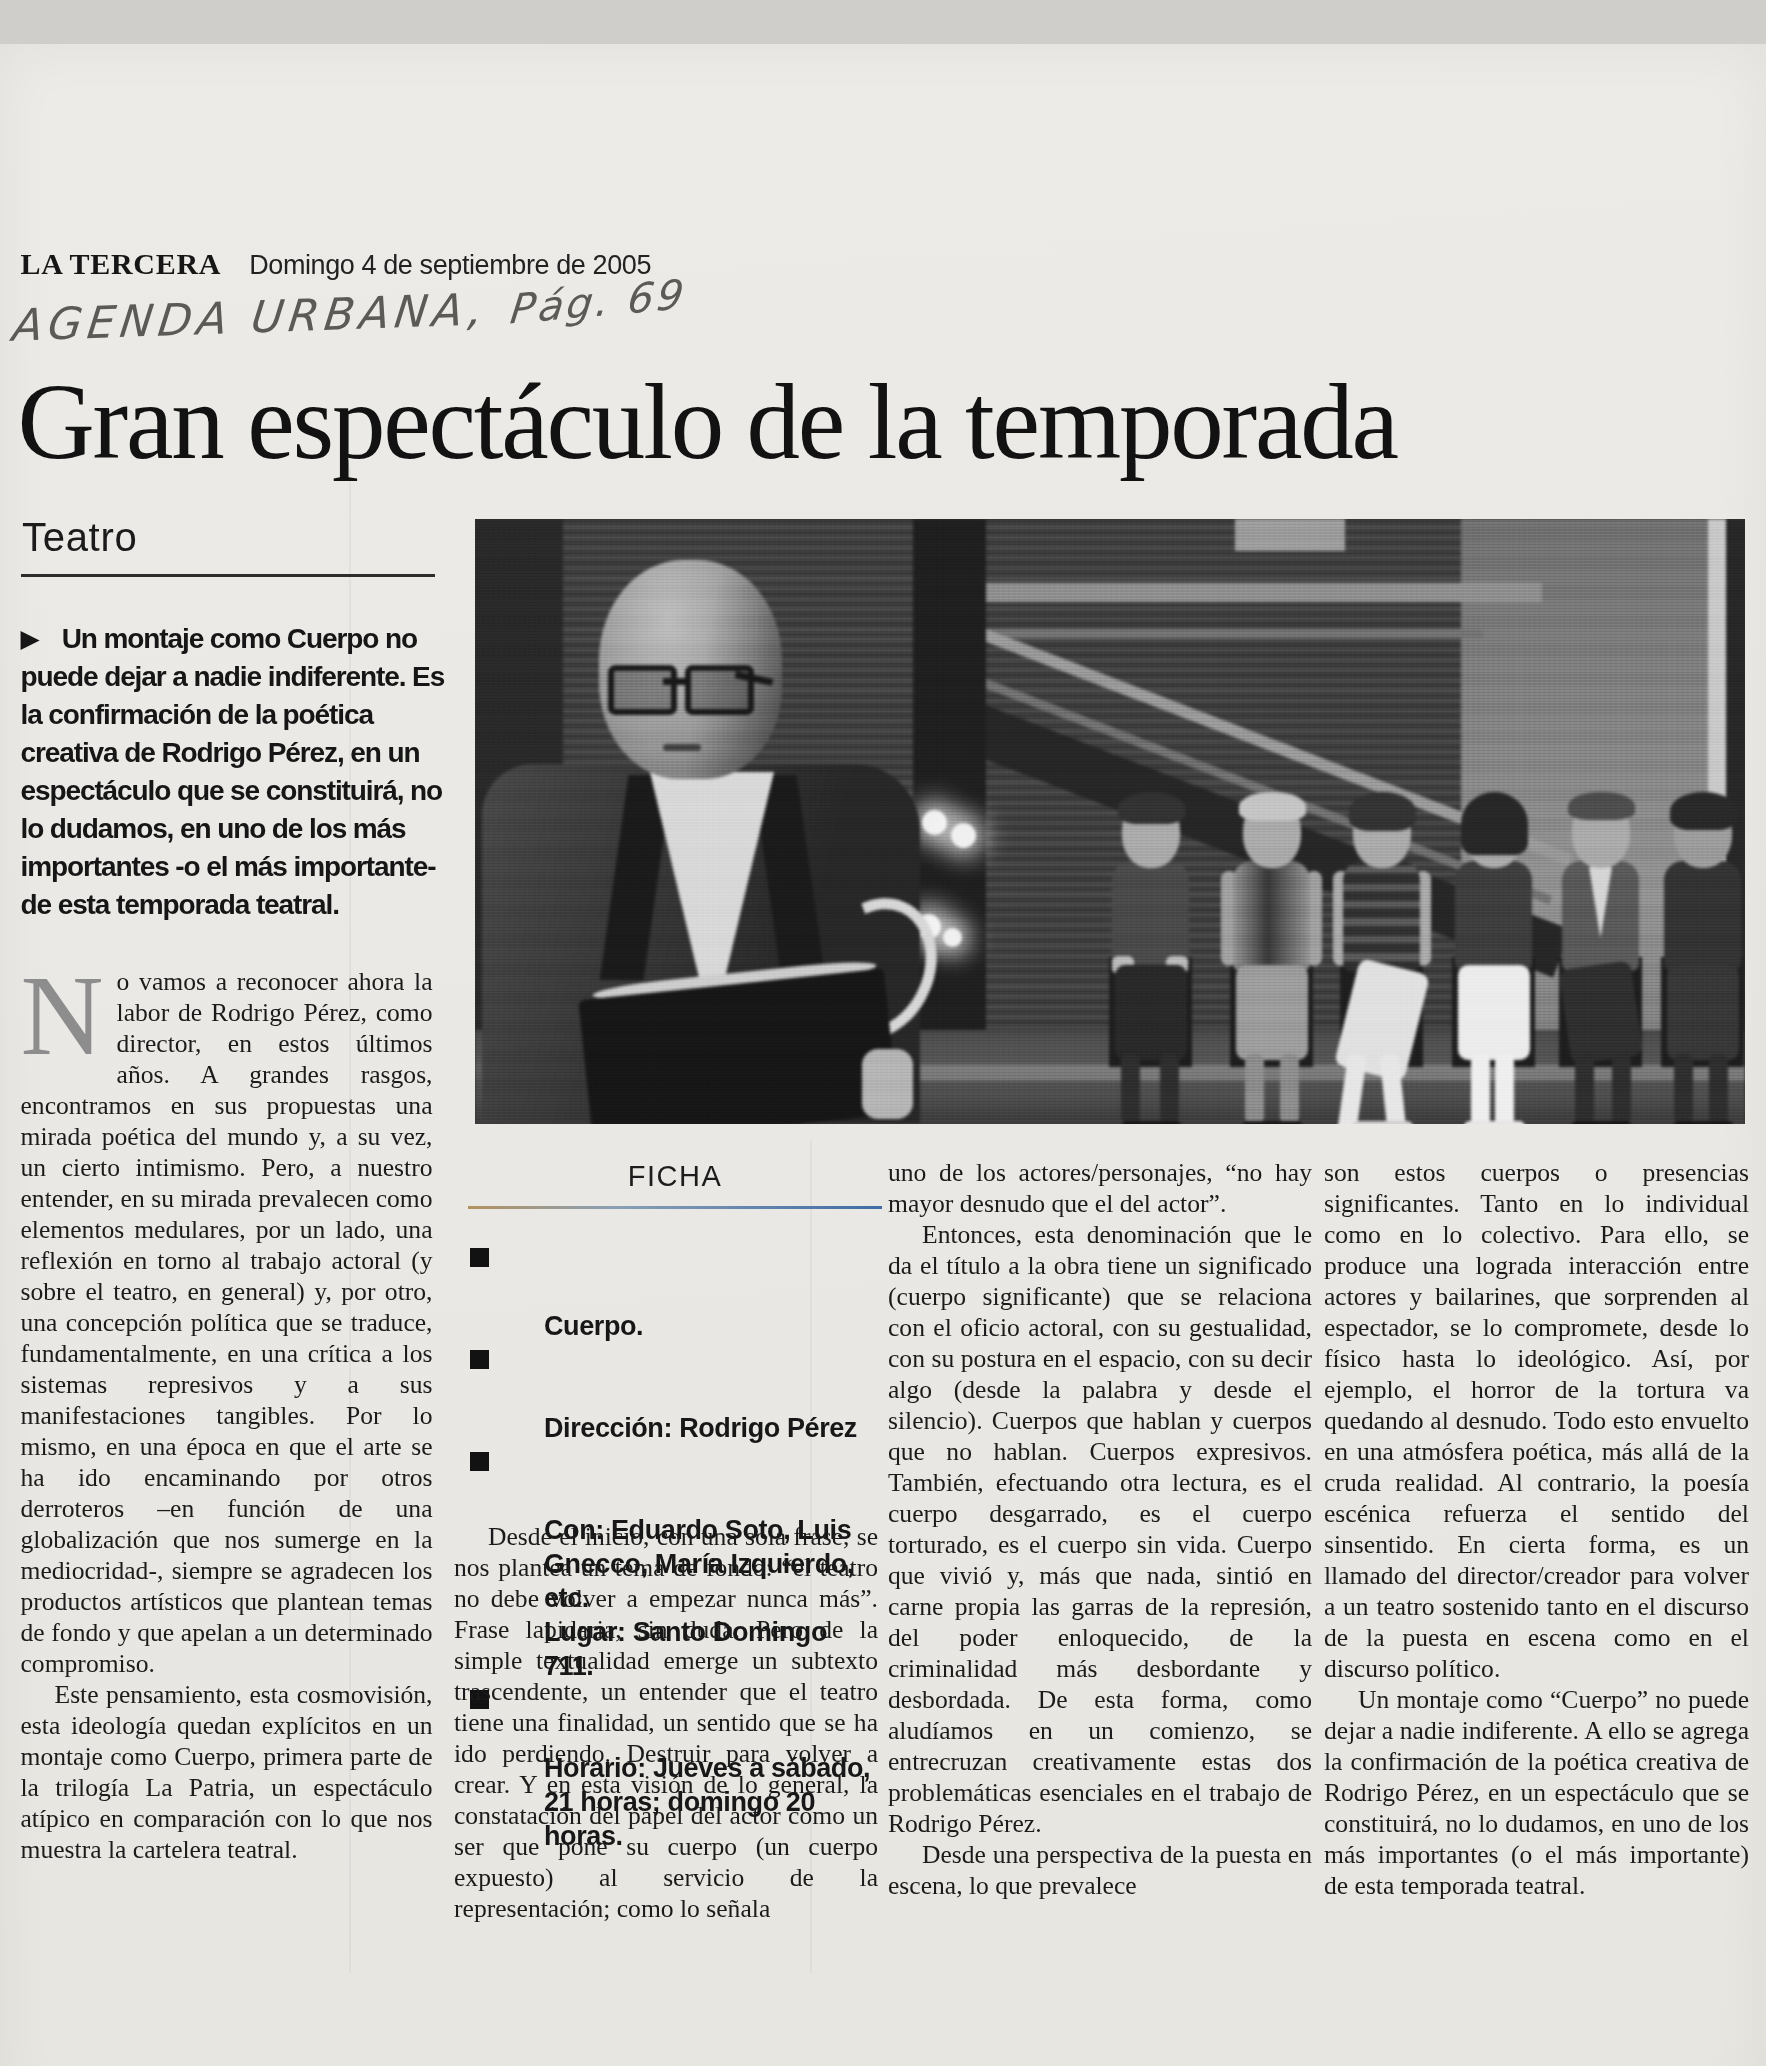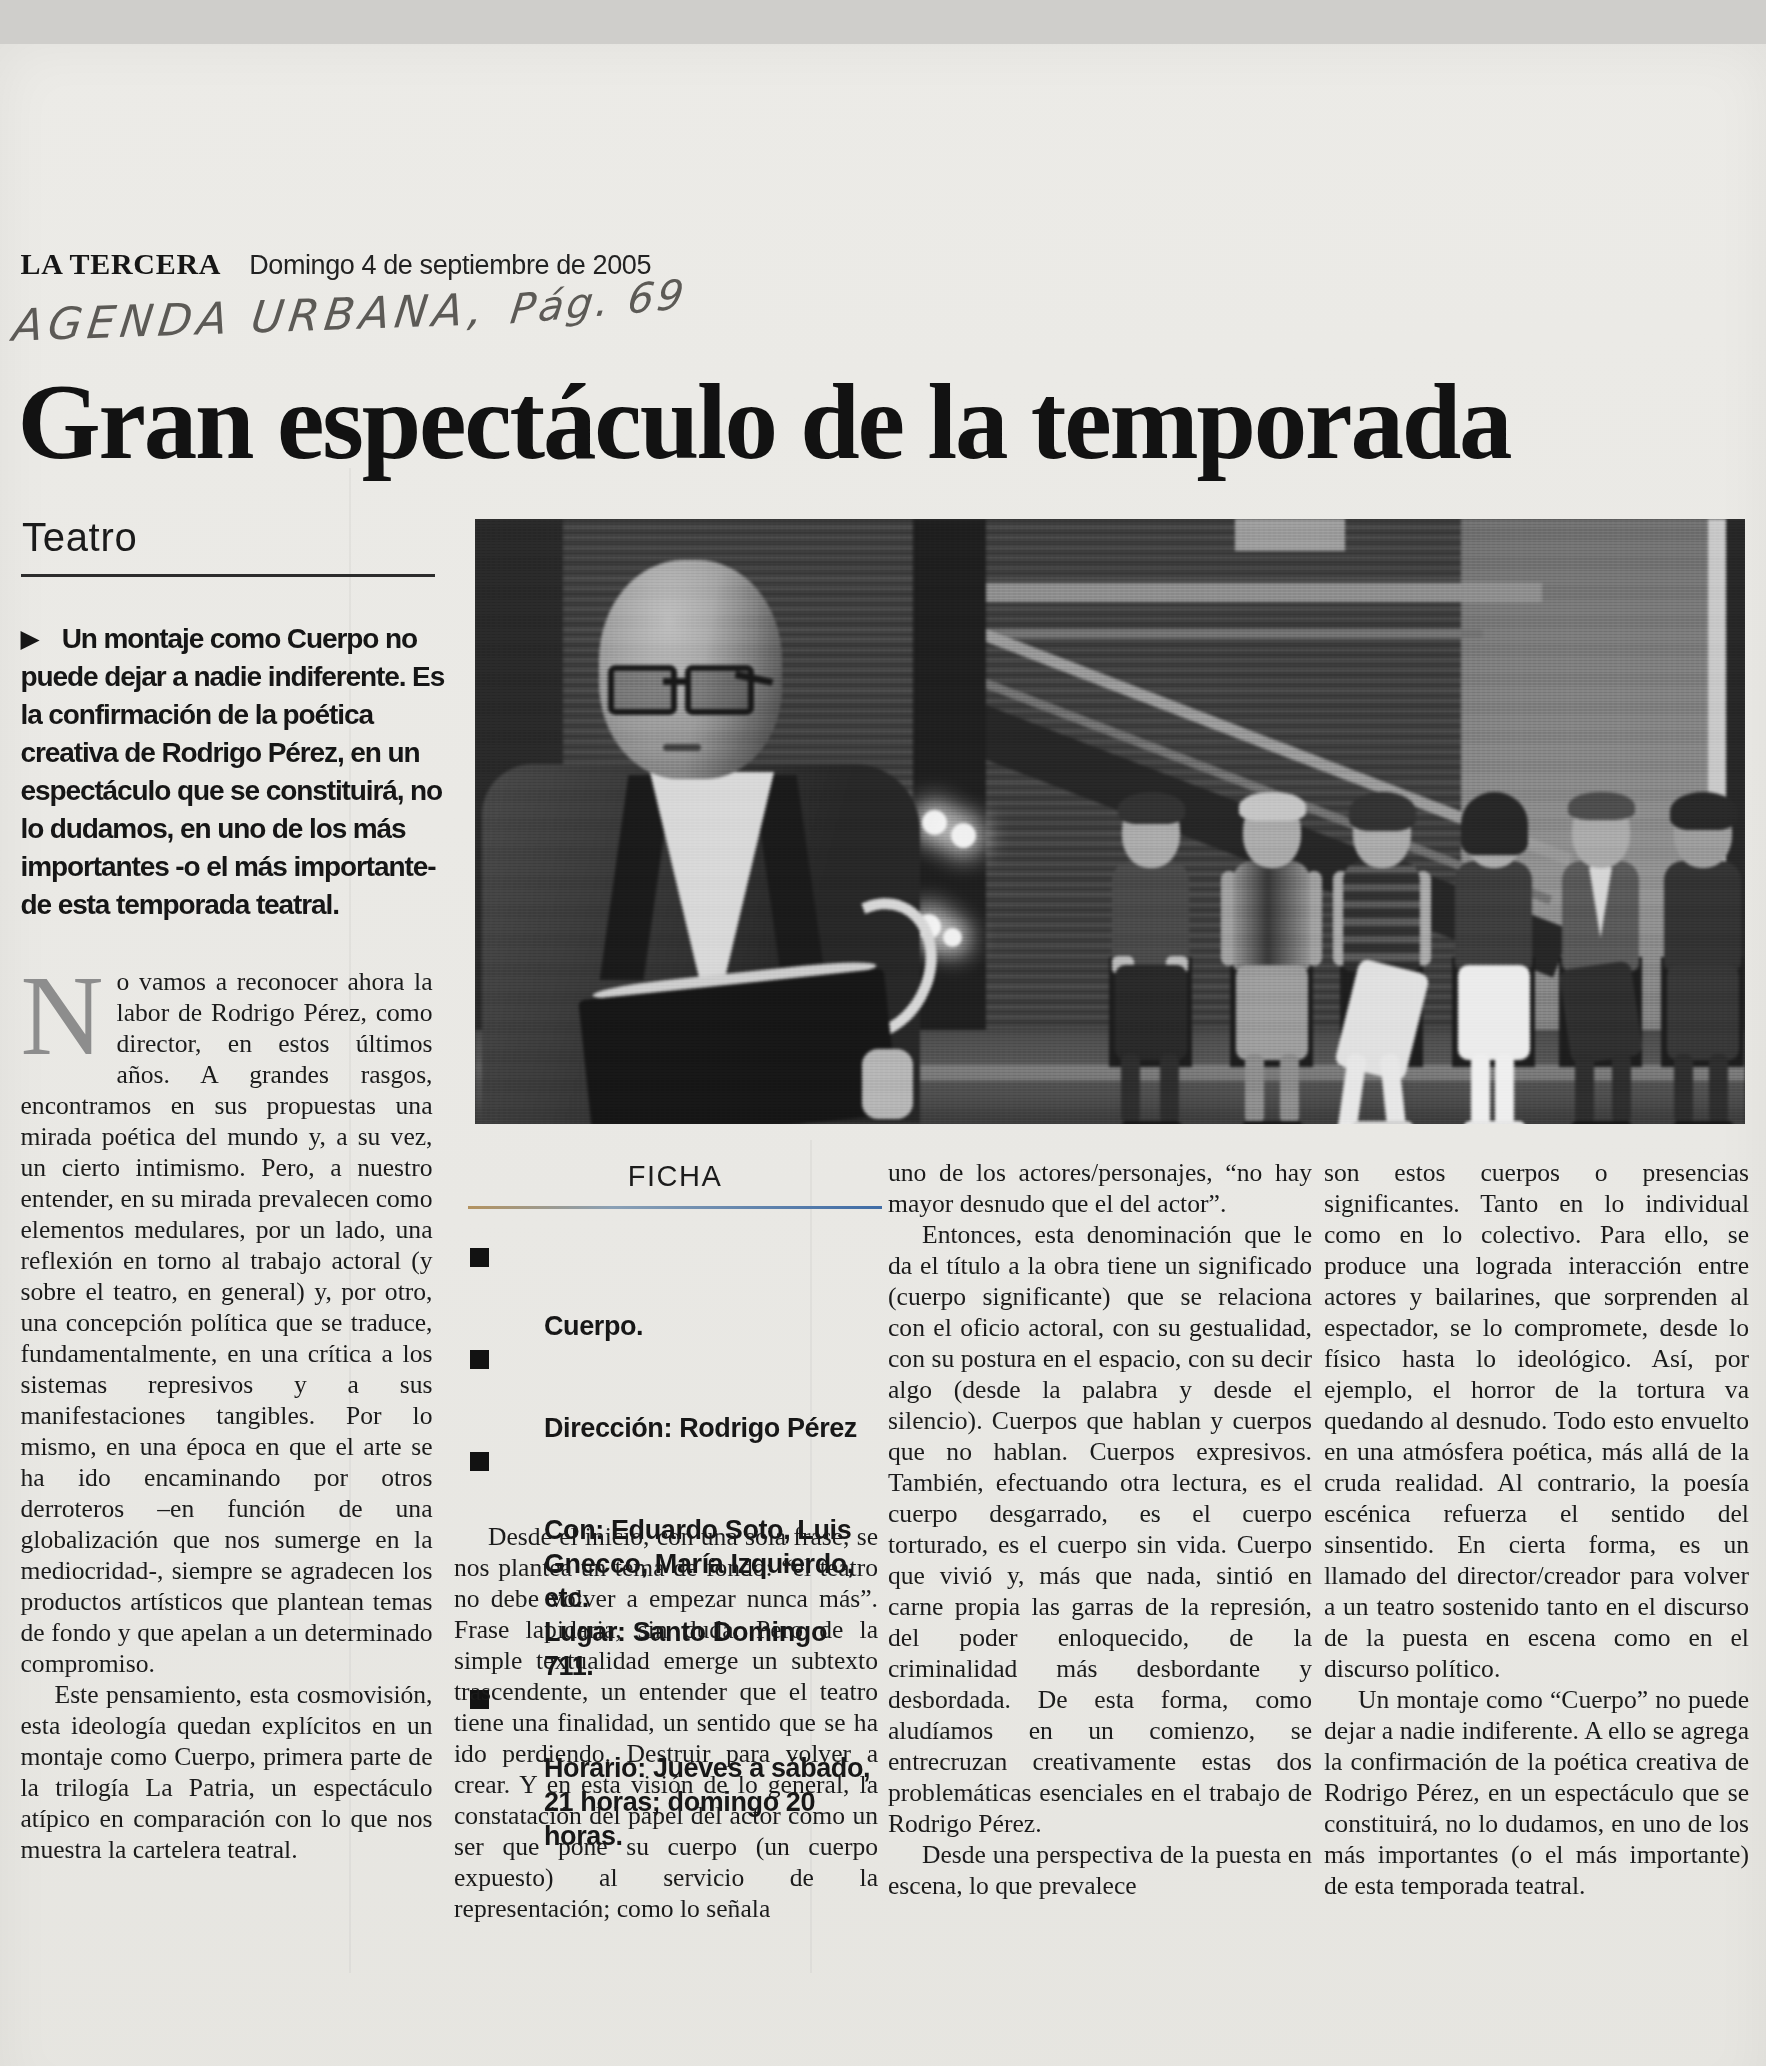--- a/index.html
+++ b/index.html
@@ -16,21 +16,21 @@
   .paper-name{font-family:"Liberation Serif",serif;font-weight:700;font-size:30px;letter-spacing:0.7px;color:#161616;}
   .issue-date{font-family:"Liberation Sans",sans-serif;font-size:27px;letter-spacing:-0.4px;color:#222;}
   
   .handnote{position:absolute;left:13px;top:244px;color:#5c5a56;
     font-family:"DejaVu Sans",sans-serif;font-style:italic;white-space:nowrap;
     transform:rotate(-2deg);}
   .handnote .hw1{display:inline-block;font-size:44px;letter-spacing:5.1px;transform:skewX(-9deg);}
   .handnote .hw2{display:inline-block;font-size:41px;letter-spacing:2.9px;margin-left:19px;transform:skewX(-12deg) rotate(-3deg) translateY(-4.4px);}
   
   .headline{position:absolute;left:17.5px;top:320px;width:1732px;margin:0;
-    font-family:"Liberation Serif",serif;font-weight:700;font-size:107px;line-height:117px;
+    font-family:"Liberation Serif",serif;font-weight:400;font-size:107px;line-height:117px;
     letter-spacing:-2.2px;color:#121212;white-space:nowrap;}
   .section-label{position:absolute;left:22px;top:471px;font-family:"Liberation Sans",sans-serif;
     font-size:40px;color:#1b1b1b;letter-spacing:0.7px;}
   .section-rule{position:absolute;left:20.5px;top:530px;width:414px;height:2.9px;background:#2c2c2c;}
   .byline{position:absolute;left:20.5px;top:546px;font-family:"Liberation Sans",sans-serif;display:flex;align-items:baseline;gap:10.2px;}
   .byline .by-prefix{font-size:25px;color:#222;}
   .byline .by-author{font-size:32px;font-weight:700;color:#141414;letter-spacing:-0.4px;}
   
   .lead{position:absolute;left:20.5px;top:576px;width:430px;margin:0;
     font-family:"Liberation Sans",sans-serif;font-weight:700;font-size:28px;line-height:38px;

